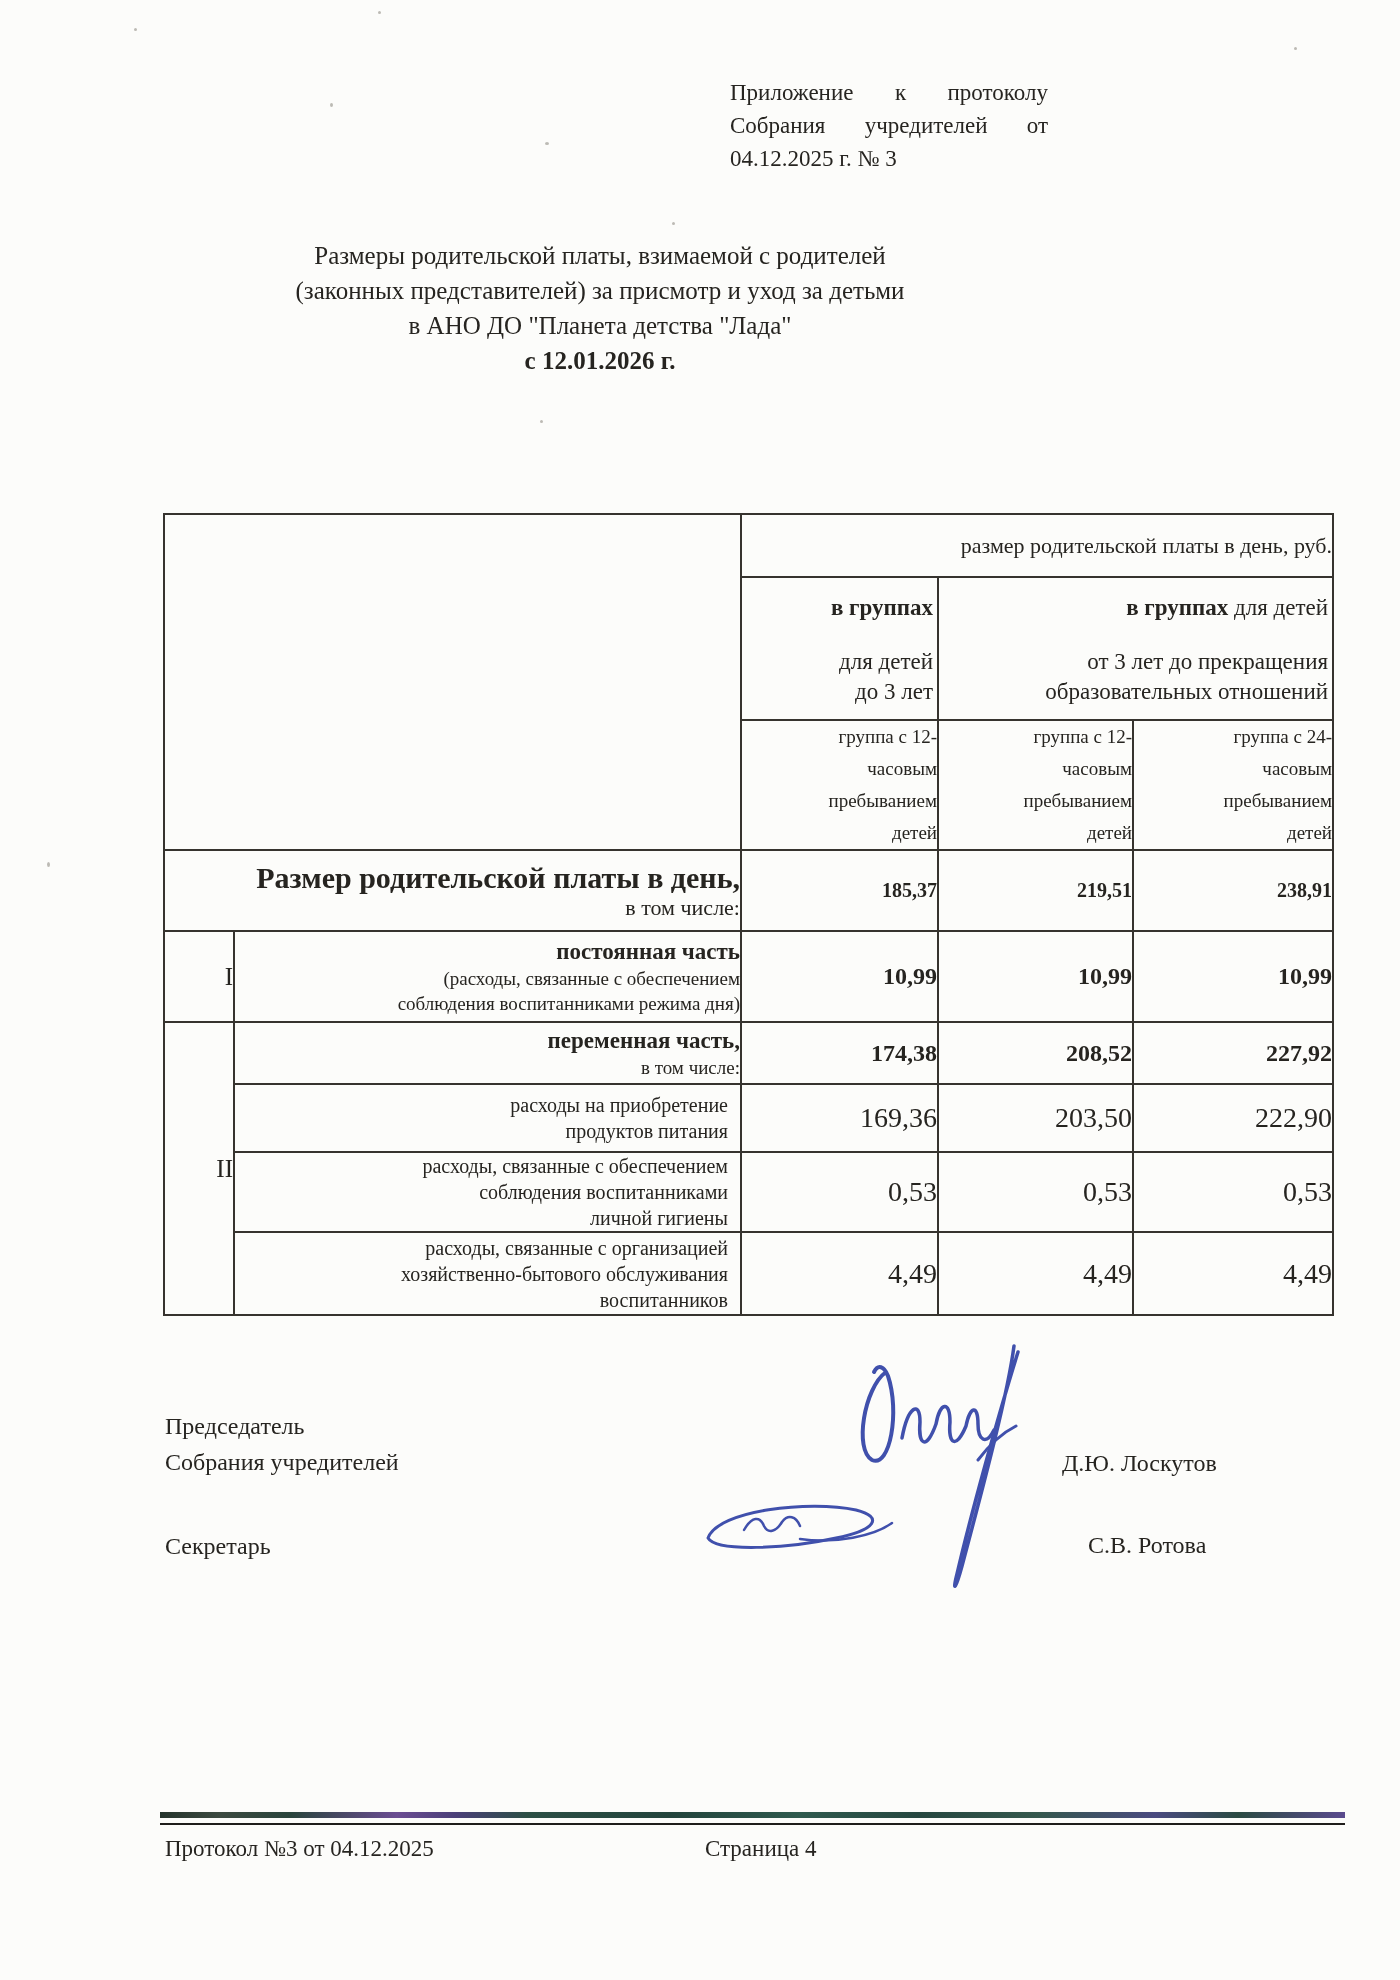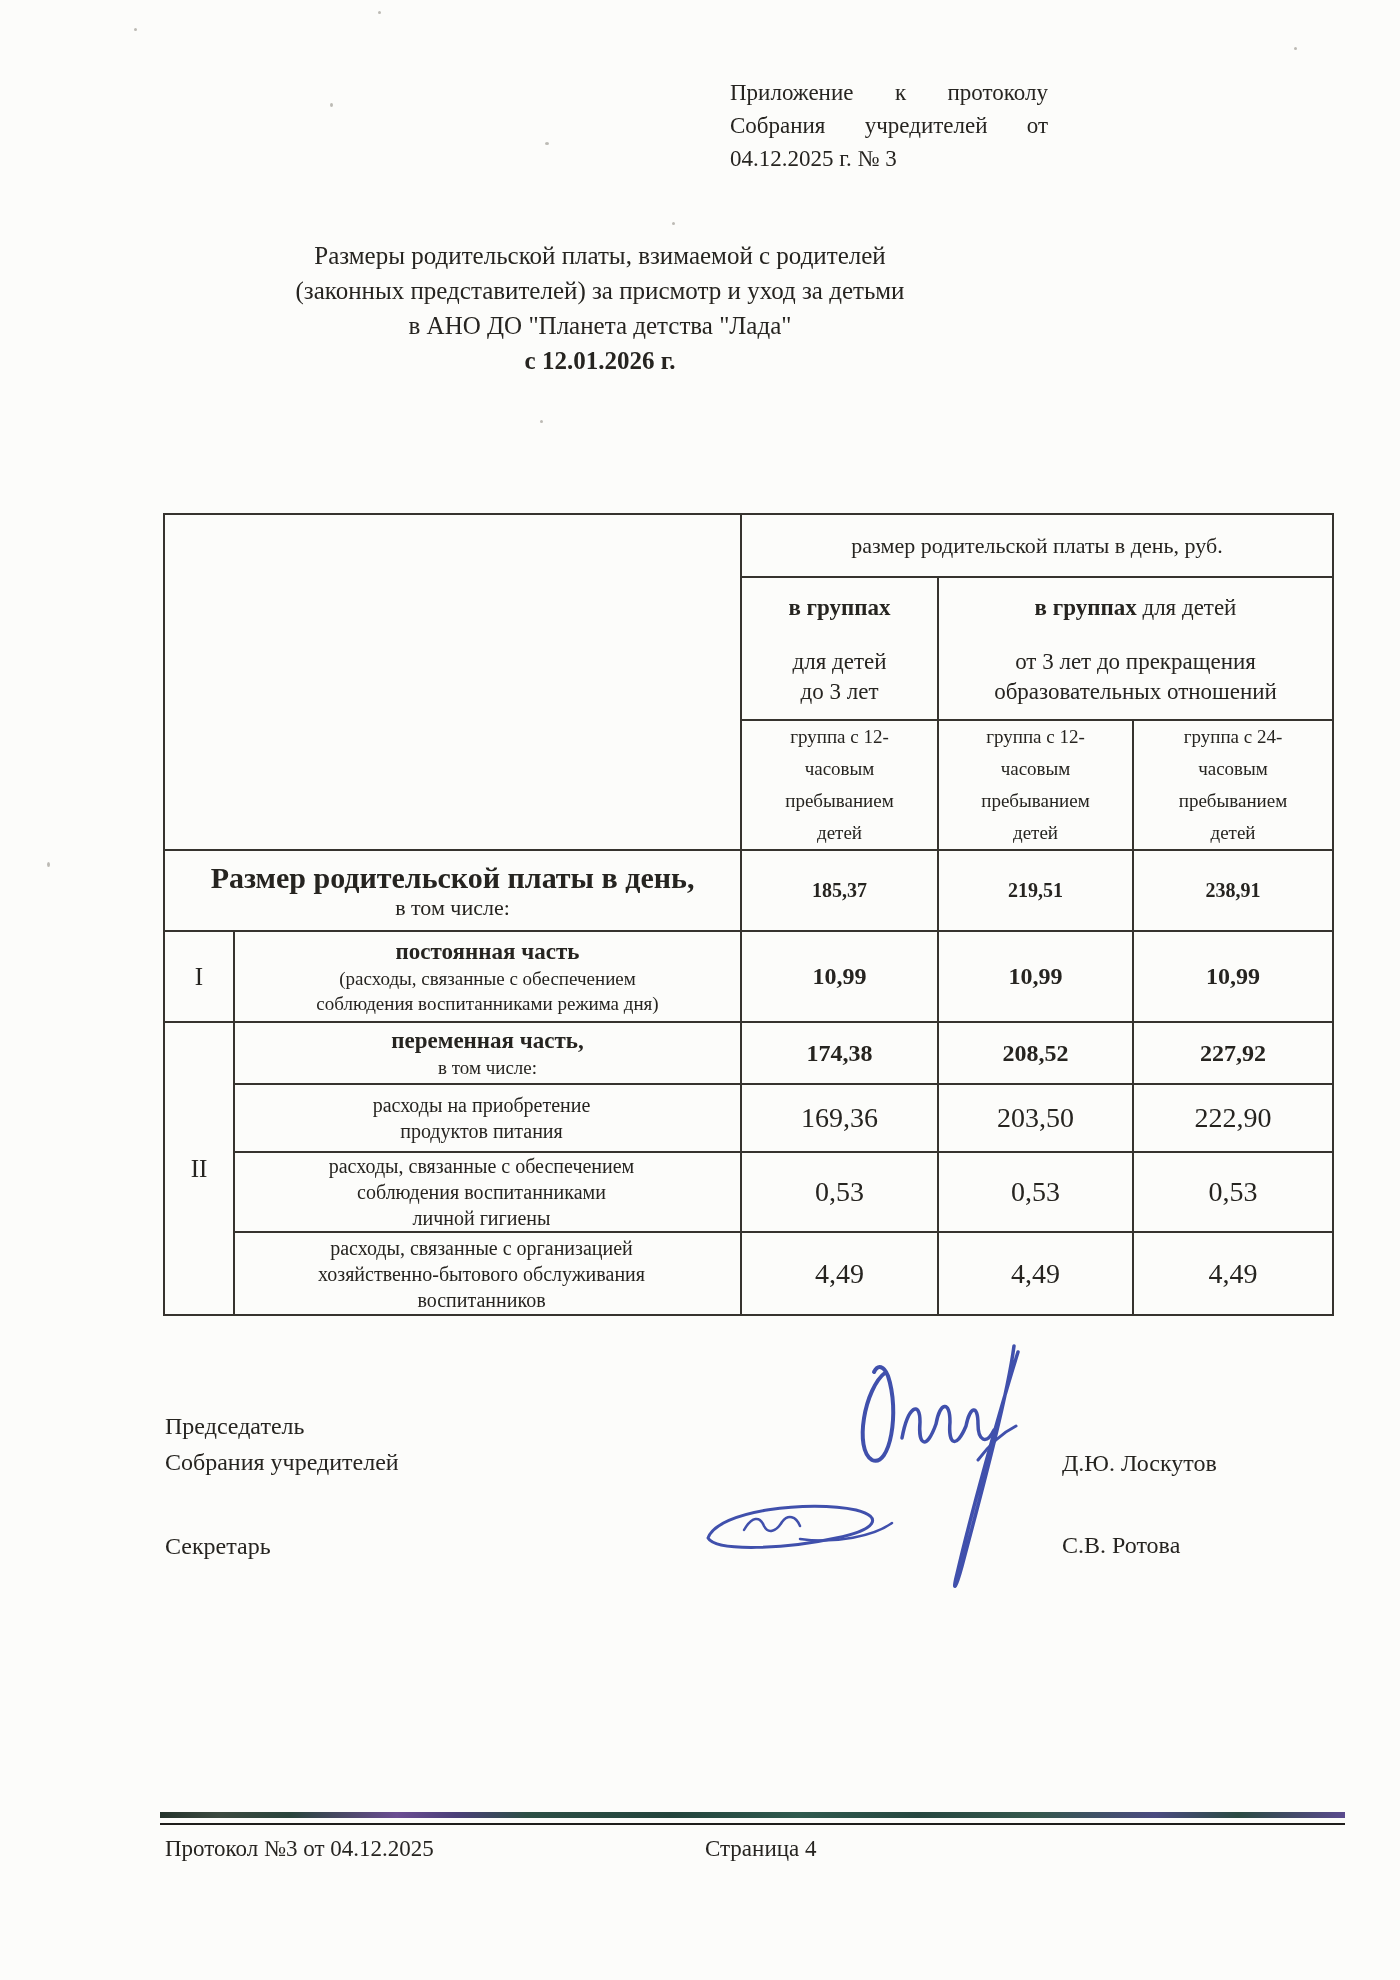--- a/index.html
+++ b/index.html
@@ -17,21 +17,21 @@
   
   .title{left:160px;top:238px;width:880px;text-align:center;font-size:25px;line-height:35px;}
   .title .bold{font-weight:bold;}
   
   table.fee{
     position:absolute;left:163px;top:513px;width:1169px;
     border-collapse:collapse;table-layout:fixed;
   }
   table.fee td{
     border:2px solid #36332e;padding:0;vertical-align:middle;
-    text-align:center;overflow:hidden;
+    text-align:right;overflow:hidden;
   }
   .r1 td{height:61px;}
   .r2 td{height:141px;}
   .r3 td{height:120px;}
   .r4 td{height:79px;}
   .r5 td{height:89px;}
   .r6 td{height:60px;}
   .r7 td{height:66px;}
   .r8 td{height:74px;}
   .r9 td{height:81px;}
@@ -198,21 +198,21 @@
     </tr>
   </tbody>
     </table>
 
   <div class="abs sigtext" style="left:165px;top:1408px;">
     <div>Председатель</div>
     <div>Собрания учредителей</div>
   </div>
   <div class="abs sigtext" style="left:1062px;top:1445px;">Д.Ю. Лоскутов</div>
   <div class="abs sigtext" style="left:165px;top:1528px;">Секретарь</div>
-  <div class="abs sigtext" style="left:1062px;top:1527px;">С.В. Ротова</div>
+  <div class="abs sigtext" style="left:1088px;top:1527px;">С.В. Ротова</div>
 
   <svg class="abs" style="left:828px;top:1340px;" width="215" height="260" viewBox="0 0 215 260">
     <path class="ink" stroke-width="4" d="M58,32 C36,48 26,110 44,120 C62,128 72,72 60,36 C56,26 50,24 46,32"></path>
     <path class="ink" stroke-width="3.5" d="M74,98 C80,66 92,60 92,82 C90,104 98,112 108,84 C112,62 122,60 122,82 C120,104 128,110 138,86 C142,66 150,64 150,84 C150,100 158,106 166,90"></path>
     <path class="ink" stroke-width="3.5" d="M186,6 C180,52 158,136 134,226 C128,248 124,254 129,234 C142,178 170,76 190,12"></path>
     <path class="ink" stroke-width="3" d="M150,120 C162,104 176,92 188,86"></path>
   </svg>
   <svg class="abs" style="left:688px;top:1492px;" width="210" height="75" viewBox="0 0 210 75">
     <path class="ink" stroke-width="3" d="M20,46 C30,18 122,8 168,18 C196,25 188,38 148,46 C98,57 28,60 20,46 Z"></path>
     <path class="ink" stroke-width="2.5" d="M56,38 C64,24 72,24 76,34 C80,42 88,40 94,30 C100,22 108,24 112,34"></path>

